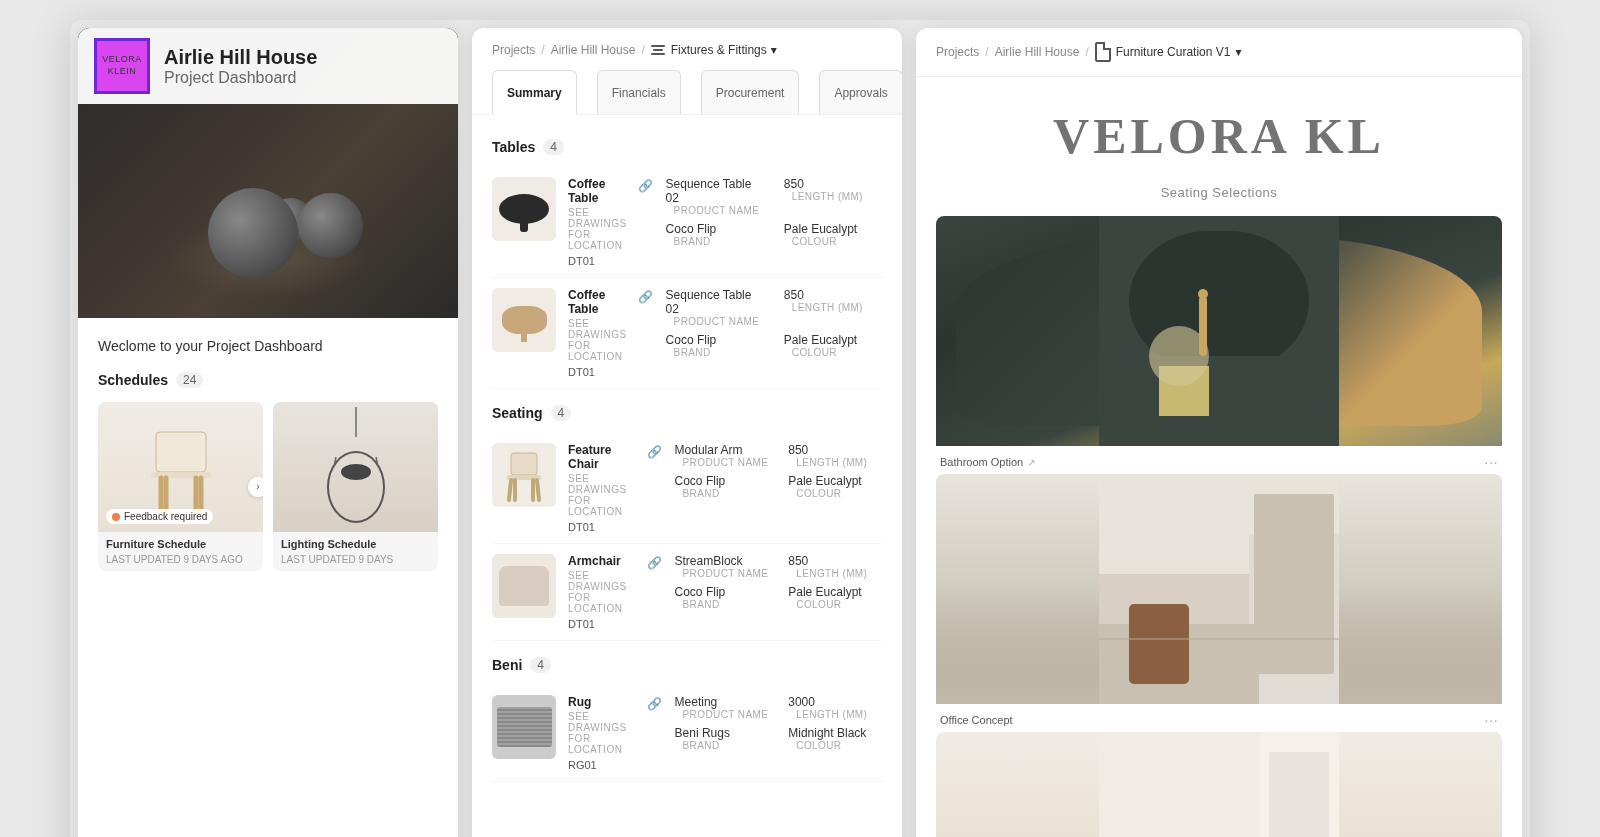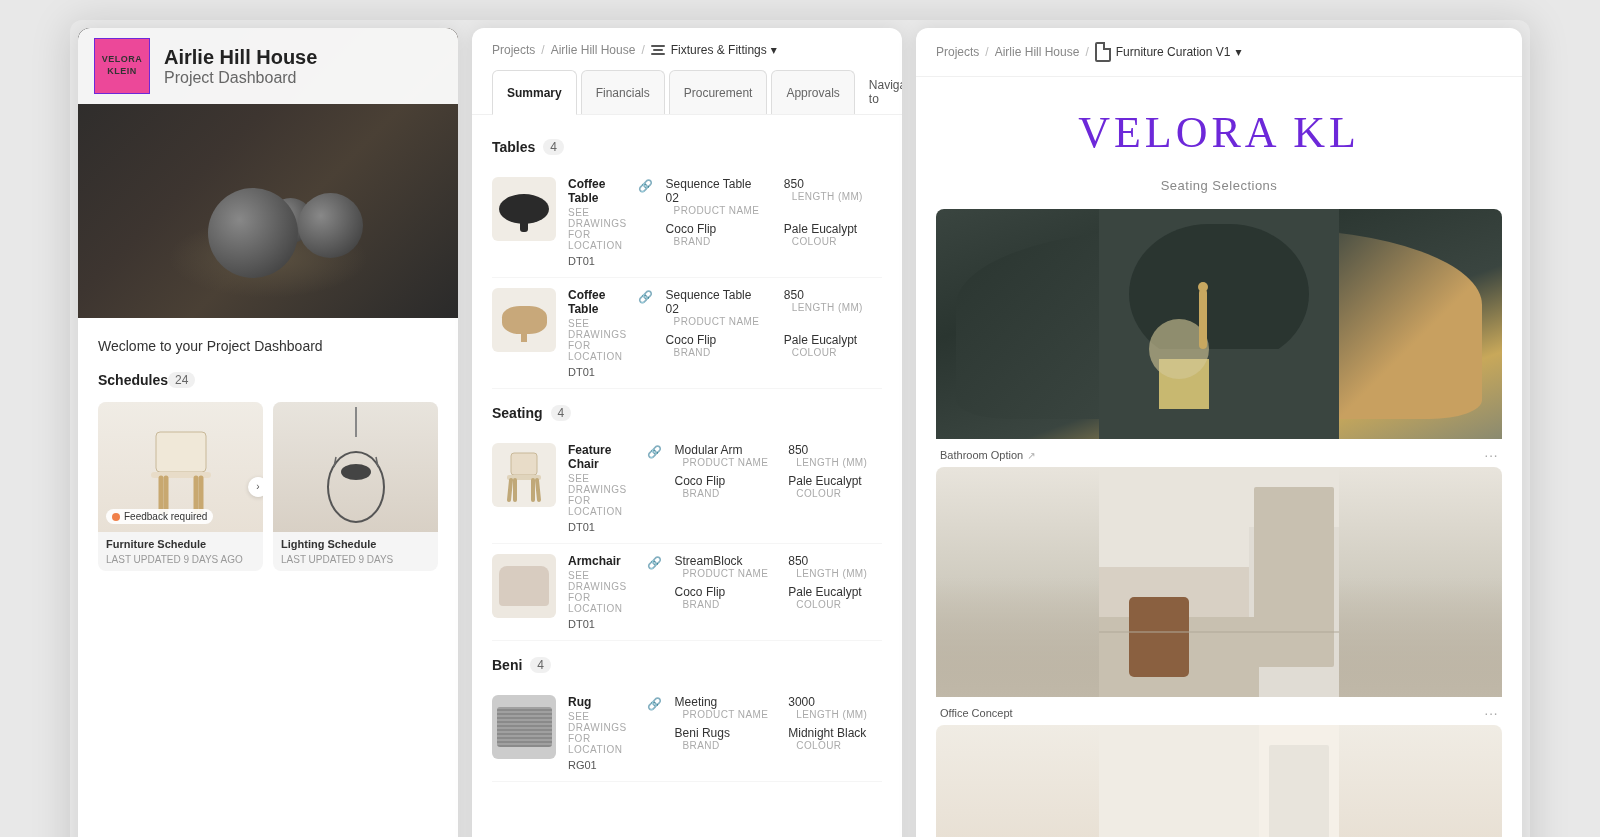--- a/index.html
+++ b/index.html
@@ -69,27 +69,27 @@
       top: 0; left: 0; right: 0;
       background: rgba(255,255,255,0.95);
       padding: 10px 16px;
       display: flex;
       align-items: center;
       gap: 14px;
     }
     .logo-box {
       width: 56px;
       height: 56px;
-      border: 1px solid #6d28d9;
-      background: #ec4899;
+      border: 3px solid #6d28d9;
+      background: #d946ef;
       display: flex;
       align-items: center;
       justify-content: center;
       font-size: 9px;
-      font-weight: 700;
+      font-weight: 400;
       color: #333;
       letter-spacing: 0.5px;
       line-height: 1.3;
       text-align: center;
     }
     .project-title-block {}
     .project-name {
       font-size: 20px;
       font-weight: 700;
       color: #fff;
@@ -105,21 +105,21 @@
       padding: 20px;
     }
     .welcome-text {
       font-size: 14px;
       color: #333;
       margin-bottom: 18px;
     }
     .schedules-header {
       display: flex;
       align-items: center;
-      gap: 0;
+      gap: 8px;
       margin-bottom: 14px;
     }
     .schedules-label {
       font-size: 14px;
       font-weight: 600;
       color: #222;
     }
     .count-badge {
       background: #f0f0f0;
       border-radius: 10px;
@@ -259,21 +259,21 @@
     }
     .tab-btn {
       padding: 8px 14px;
       font-size: 12px;
       border-radius: 6px 6px 0 0;
       border: 1px solid #ddd;
       border-bottom: none;
       background: #f8f8f8;
       color: #666;
       cursor: pointer;
-      margin-right: 4px;
+      margin-right: 20px;
     }
     .tab-btn.active {
       background: #fff;
       color: #222;
       font-weight: 600;
       border-bottom: 1px solid #fff;
       margin-bottom: -1px;
       z-index: 1;
     }
     .navigate-btn {
@@ -467,24 +467,24 @@
     .curation-body {
       flex: 1;
       overflow-y: auto;
       padding: 0;
     }
     .brand-header {
       text-align: center;
       padding: 30px 20px 10px;
     }
     .brand-name {
-      font-size: 44px;
-      font-weight: 400;
+      font-size: 50px;
+      font-weight: 700;
       letter-spacing: 4px;
-      color: #6d28d9;
+      color: #737373;
       font-family: Georgia, serif;
     }
     .section-subtitle {
       text-align: center;
       font-size: 13px;
       color: #888;
       margin: 10px 0 16px;
       letter-spacing: 0.5px;
     }
     .image-grid {

